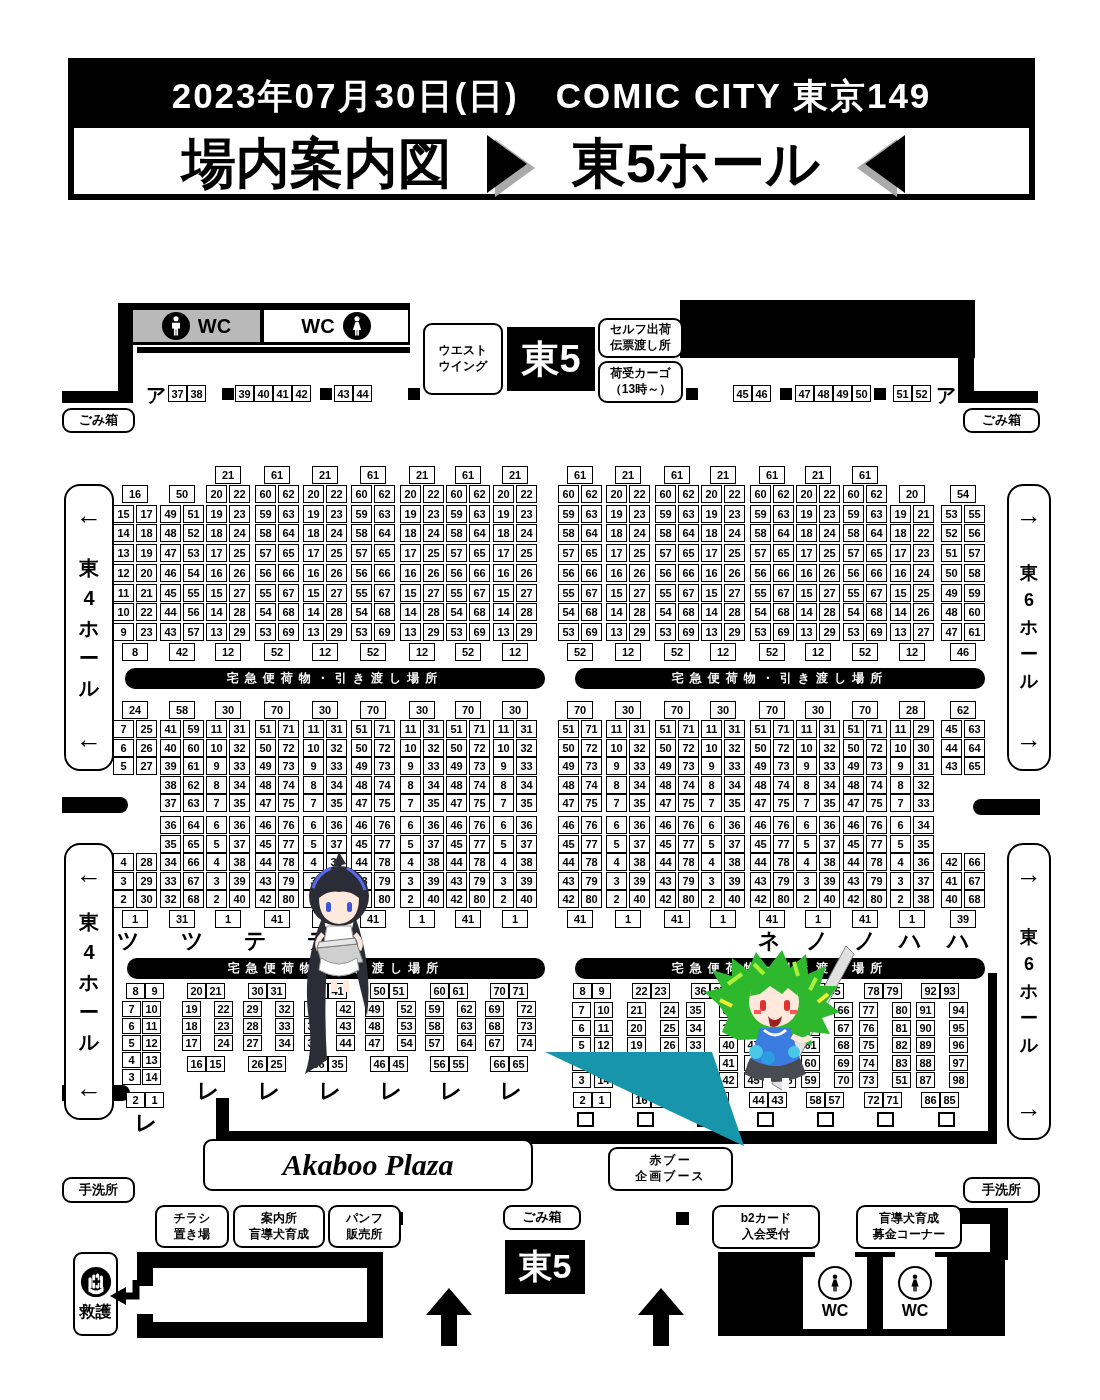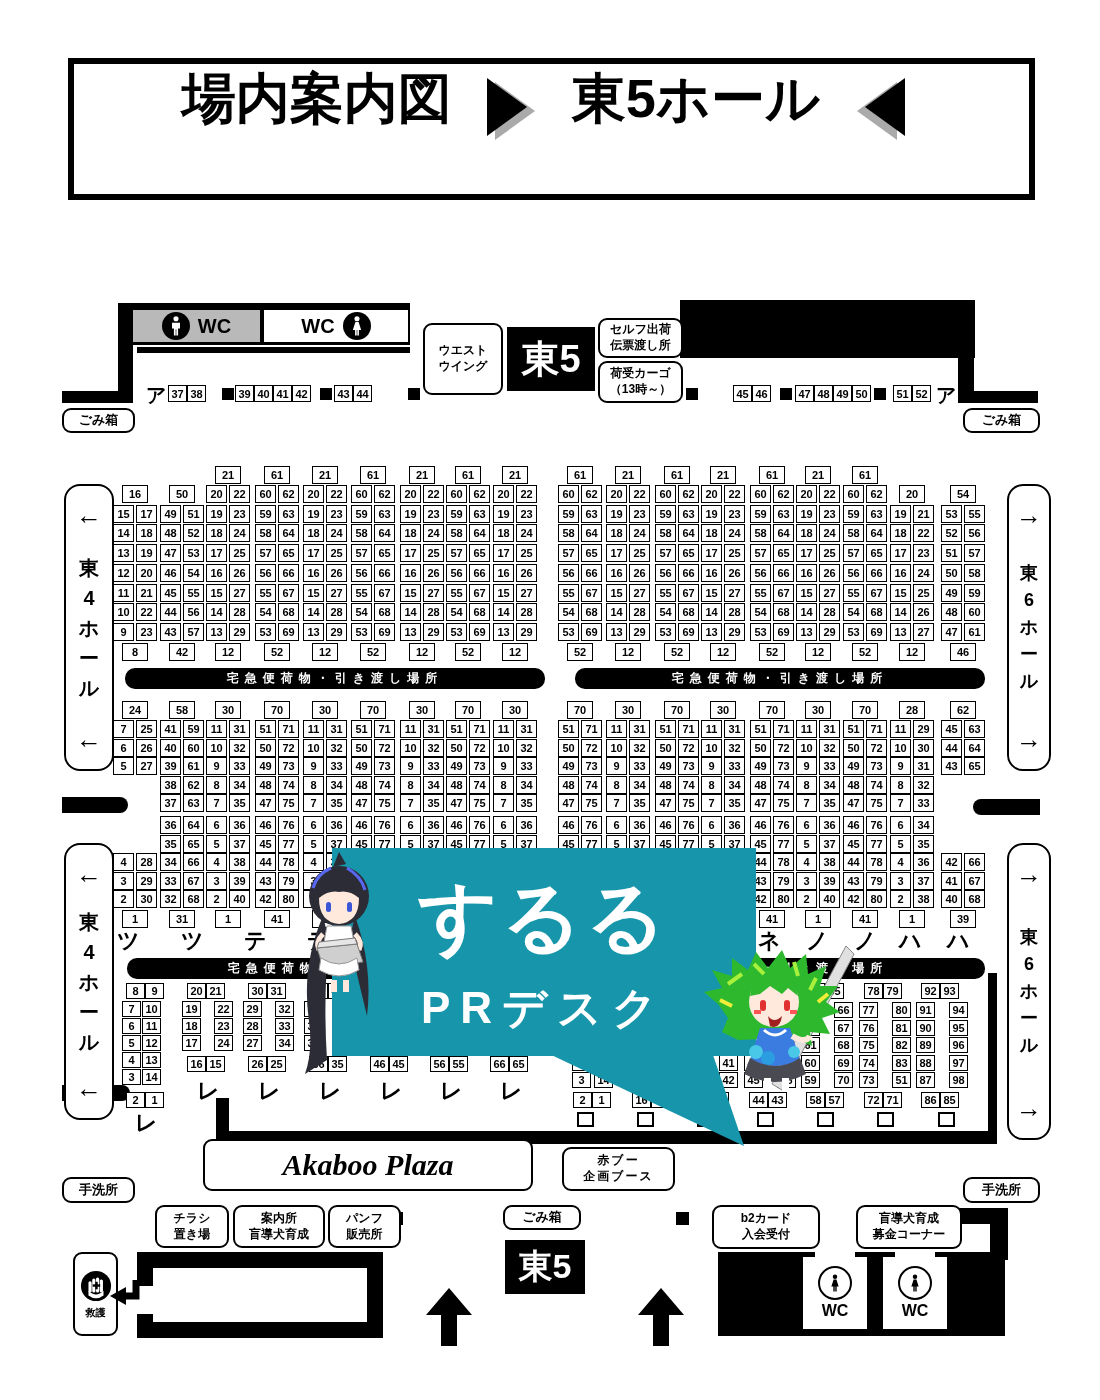--- a/index.html
+++ b/index.html
@@ -23,21 +23,21 @@
         padding:14px 0;font:bold 20px "Liberation Sans",sans-serif;z-index:2;color:#000;}
   .pill .vtxt{white-space:pre-line;text-align:center;line-height:1.5;}
   .pill .arr{font-size:26px;}
   .letter{position:absolute;font:bold 22px "Liberation Sans",sans-serif;z-index:3;color:#000;}
   .rosq{position:absolute;box-sizing:border-box;border:2px solid #000;background:#fff;z-index:3;}
   .pillar{position:absolute;background:#000;z-index:3;}
   #titlebox{position:absolute;left:68px;top:58px;width:967px;height:142px;box-sizing:border-box;
         border:6px solid #000;background:#fff;z-index:5;}
   #titletop{height:64px;background:#000;color:#fff;display:flex;align-items:center;justify-content:center;
         font:bold 35px "Liberation Sans",sans-serif;letter-spacing:2px;}
-  #titlebot{height:72px;display:flex;align-items:flex-end;justify-content:center;
+  #titlebot{height:72px;display:flex;align-items:center;justify-content:center;
         font:bold 54px "Liberation Sans",sans-serif;color:#000;gap:19px;}
   .triwrap{position:relative;width:50px;height:58px;margin:0 16px;}
   .tri{position:absolute;width:0;height:0;border-top:29px solid transparent;border-bottom:29px solid transparent;}
   .tri.r.gray{left:8px;top:4px;border-left:40px solid #aaa;}
   .tri.r.black{left:0;top:0;border-left:40px solid #000;}
   .tri.l.gray{right:8px;top:4px;border-right:40px solid #aaa;}
   .tri.l.black{right:0;top:0;border-right:40px solid #000;}
   #bubble{position:absolute;left:332px;top:848px;width:424px;height:208px;background:#1796ab;z-index:6;
         display:flex;flex-direction:column;align-items:center;justify-content:center;color:#fff;}
   #bubble .logo{font:bold 78px "Liberation Sans",sans-serif;letter-spacing:4px;}
@@ -51,20 +51,21 @@
         justify-content:center;text-align:center;font:bold 13px/1.5 "Liberation Sans",sans-serif;
         white-space:pre-line;z-index:5;letter-spacing:2px;}
   .uparrow{position:absolute;z-index:4;}
 </style>
 </head>
 <body>
 
 <div id="stage">
 
   <div id="titlebox">
+    <div id="titletop">2023年07月30日(日)　COMIC CITY 東京149</div>
     <div id="titlebot">
       <span>場内案内図</span>
       <span class="triwrap">
           <span class="tri r gray"></span>
           <span class="tri r black"></span>
         </span>
       <span>東5ホール</span>
       <span class="triwrap">
           <span class="tri l gray"></span>
           <span class="tri l black"></span>
@@ -1065,24 +1066,20 @@
       <div class="letter" style="left: 500px; top: 1076px;">レ</div>
       <div class="rosq" style="left: 577px; top: 1112px; width: 17px; height: 15px;"></div>
       <div class="rosq" style="left: 637px; top: 1112px; width: 17px; height: 15px;"></div>
       <div class="rosq" style="left: 697px; top: 1112px; width: 17px; height: 15px;"></div>
       <div class="rosq" style="left: 757px; top: 1112px; width: 17px; height: 15px;"></div>
       <div class="rosq" style="left: 817px; top: 1112px; width: 17px; height: 15px;"></div>
       <div class="rosq" style="left: 877px; top: 1112px; width: 17px; height: 15px;"></div>
       <div class="rosq" style="left: 938px; top: 1112px; width: 17px; height: 15px;"></div>
     </div>
 
-  <div id="bubble">
-    <div class="logo">するる</div>
-    <div class="sub">PRデスク</div>
-  </div>
   <svg id="bubbletail" width="210" height="100">
     <polygon points="5,2 172,2 204,96" fill="#1796ab"></polygon>
   </svg>
 
   <svg class="mascot" style="left:293px;top:846px" width="92" height="232" viewBox="0 0 92 232">
     <path d="M30 70 Q8 120 16 175 Q20 205 12 228 L34 214 Q30 150 36 95 Z" fill="#2c2c36"></path>
     <path d="M62 70 Q80 120 74 170 L56 95 Z" fill="#2c2c36"></path>
     <circle cx="46" cy="50" r="30" fill="#2c2c36"></circle>
     <path d="M46 6 l7 12 -13 3 Z" fill="#2c2c36"></path>
     <path d="M20 42 Q24 28 38 22" stroke="#5868f0" stroke-width="3" fill="none"></path>
@@ -1122,21 +1119,21 @@
     <rect x="84" y="134" width="7" height="14" fill="#fff"></rect>
     <path d="M94 92 Q108 100 112 92" stroke="#ffe9dc" stroke-width="6" fill="none"></path>
   </svg>
 
   <div class="wall" style="left:62px;top:1085px;width:68px;height:16px;border-radius:0 8px 8px 0"></div>
   <div class="wall" style="left:216px;top:1098px;width:13px;height:46px"></div>
   <div class="wall" style="left:216px;top:1131px;width:781px;height:13px"></div>
   <div class="wall" style="left:988px;top:973px;width:9px;height:165px"></div>
 
   <div class="rbox" style="left:203px;top:1139px;width:330px;height:52px;font:italic bold 30px 'Liberation Serif',serif;z-index:5">Akaboo Plaza</div>
-  <div class="rbox" style="left:562px;top:1147px;width:113px;height:44px;letter-spacing:2px">赤ブー
+  <div class="rbox" style="left:608px;top:1147px;width:125px;height:44px;letter-spacing:2px">赤ブー
 企画ブース</div>
 
   <div class="rbox" style="left:62px;top:1177px;width:73px;height:26px;font-size:13px">手洗所</div>
   <div class="rbox" style="left:963px;top:1177px;width:77px;height:26px;font-size:13px">手洗所</div>
 
   <div class="rbox" style="left:155px;top:1205px;width:74px;height:43px">チラシ
 置き場</div>
   <div class="rbox" style="left:233px;top:1205px;width:92px;height:43px">案内所
 盲導犬育成</div>
   <div class="rbox" style="left:328px;top:1205px;width:73px;height:43px">パンフ
@@ -1145,21 +1142,21 @@
   <div class="rbox" style="left:712px;top:1205px;width:108px;height:44px">b2カード
 入会受付</div>
   <div class="rbox" style="left:856px;top:1205px;width:106px;height:44px">盲導犬育成
 募金コーナー</div>
 
   <div class="pillar" style="left:390px;top:1212px;width:13px;height:13px"></div>
   <div class="pillar" style="left:676px;top:1212px;width:13px;height:13px"></div>
 
   <div class="blacktag" style="left:505px;top:1240px;width:80px;height:54px;font-size:34px">東5</div>
 
-  <div class="rbox" style="left:73px;top:1252px;width:45px;height:84px;flex-direction:column;gap:4px;font-size:10px">
+  <div class="rbox" style="left:73px;top:1252px;width:45px;height:84px;flex-direction:column;gap:4px;font-size:16px">
     <svg width="32" height="32" viewBox="0 0 34 34">
       <circle cx="17" cy="17" r="16" fill="#000"></circle>
       <g fill="#fff">
           <rect x="9" y="12" width="3.4" height="12" rx="1.6"></rect>
           <rect x="13" y="9" width="3.4" height="15" rx="1.6"></rect>
           <rect x="17" y="8" width="3.4" height="16" rx="1.6"></rect>
           <rect x="21" y="10" width="3.4" height="14" rx="1.6"></rect>
           <path d="M9 22 q8 8 16 0 l0 5 q-8 6 -16 0 Z"></path>
         </g>
       <rect x="13.5" y="15.2" width="8" height="2.6" fill="#000"></rect>

